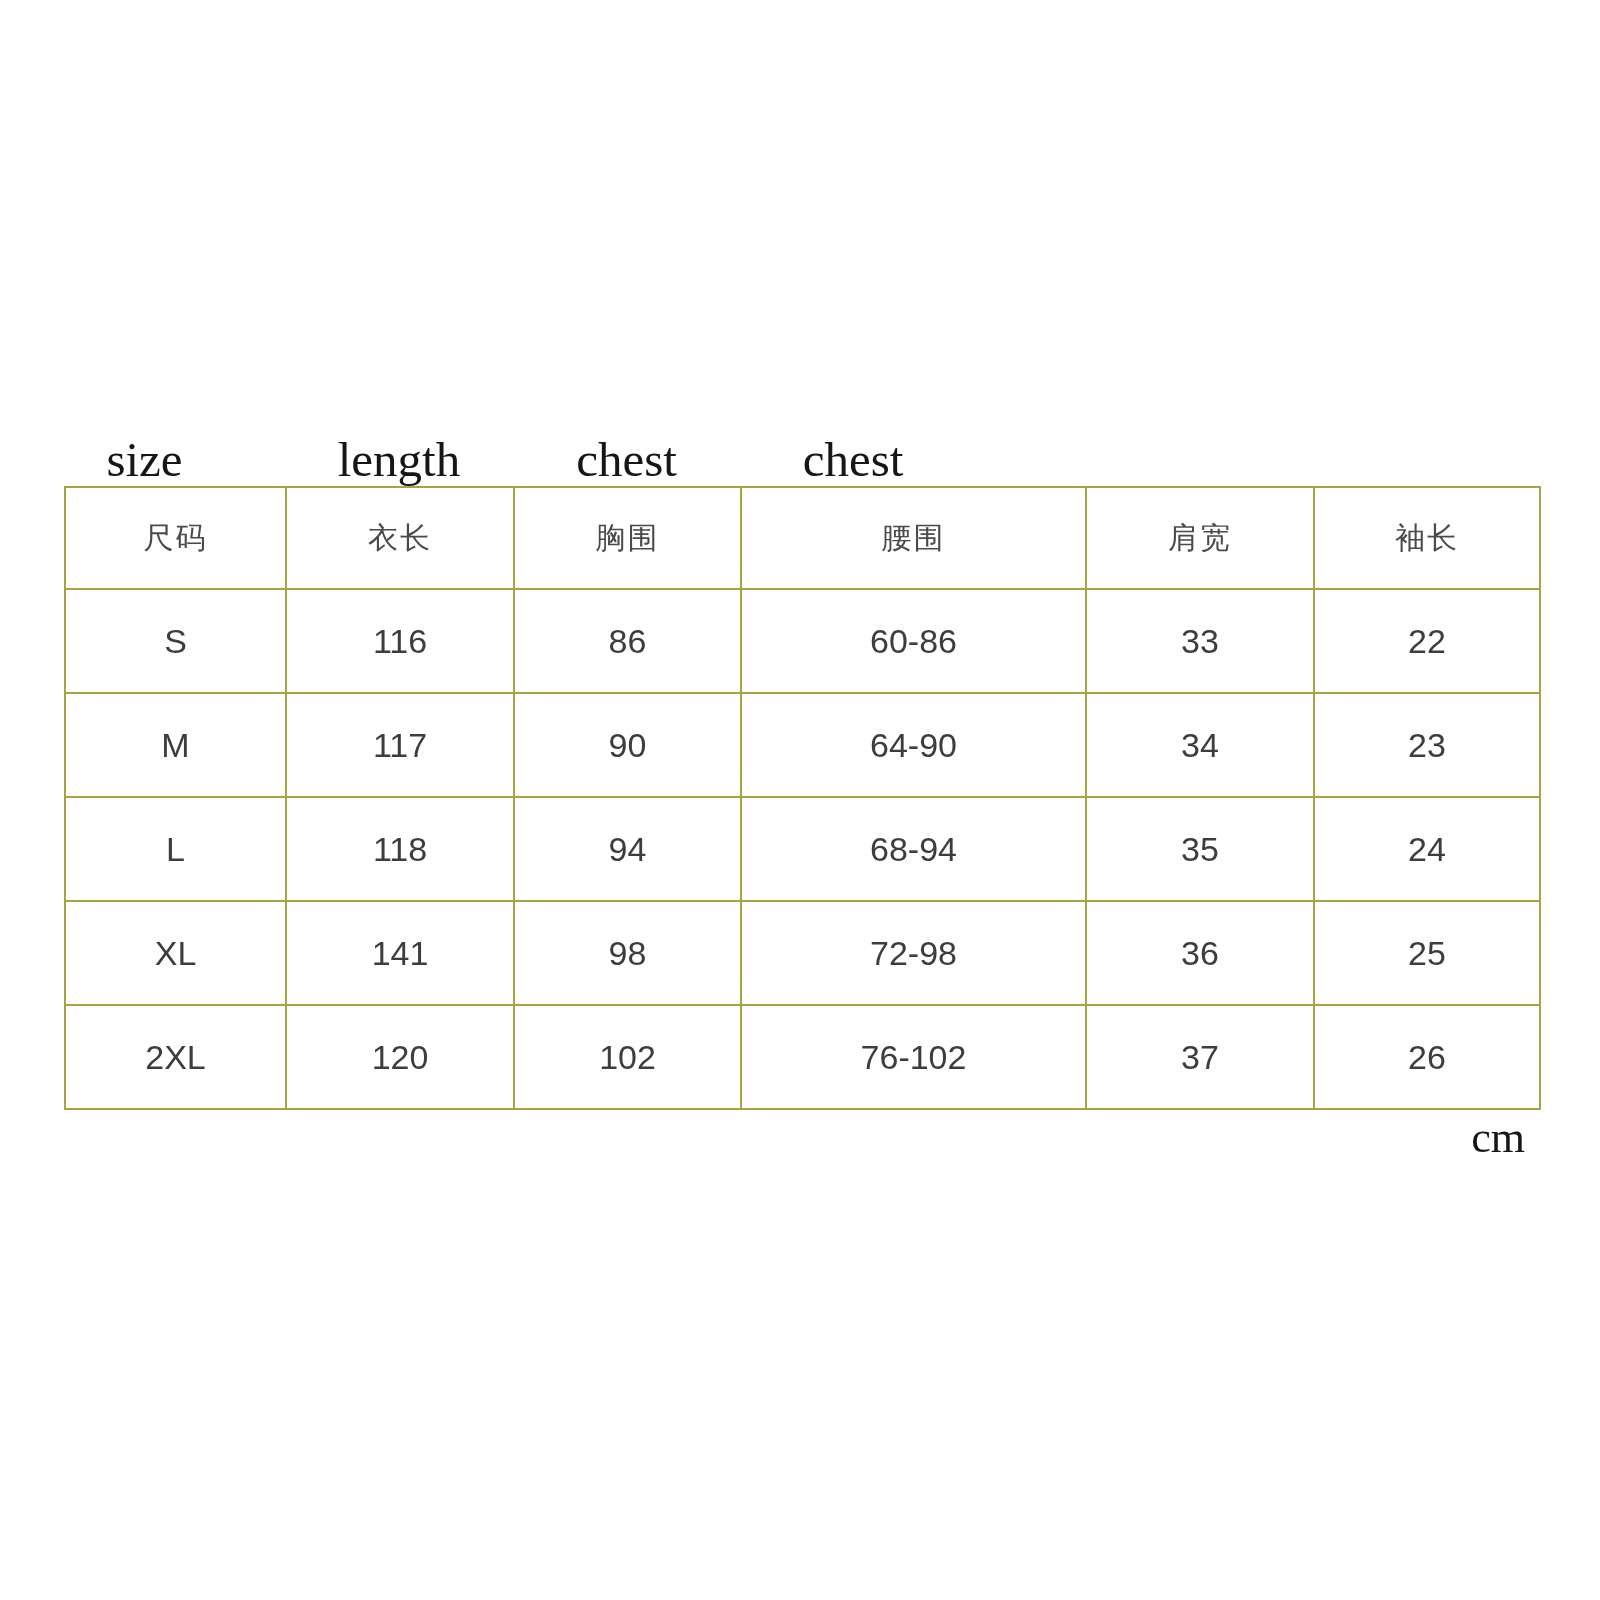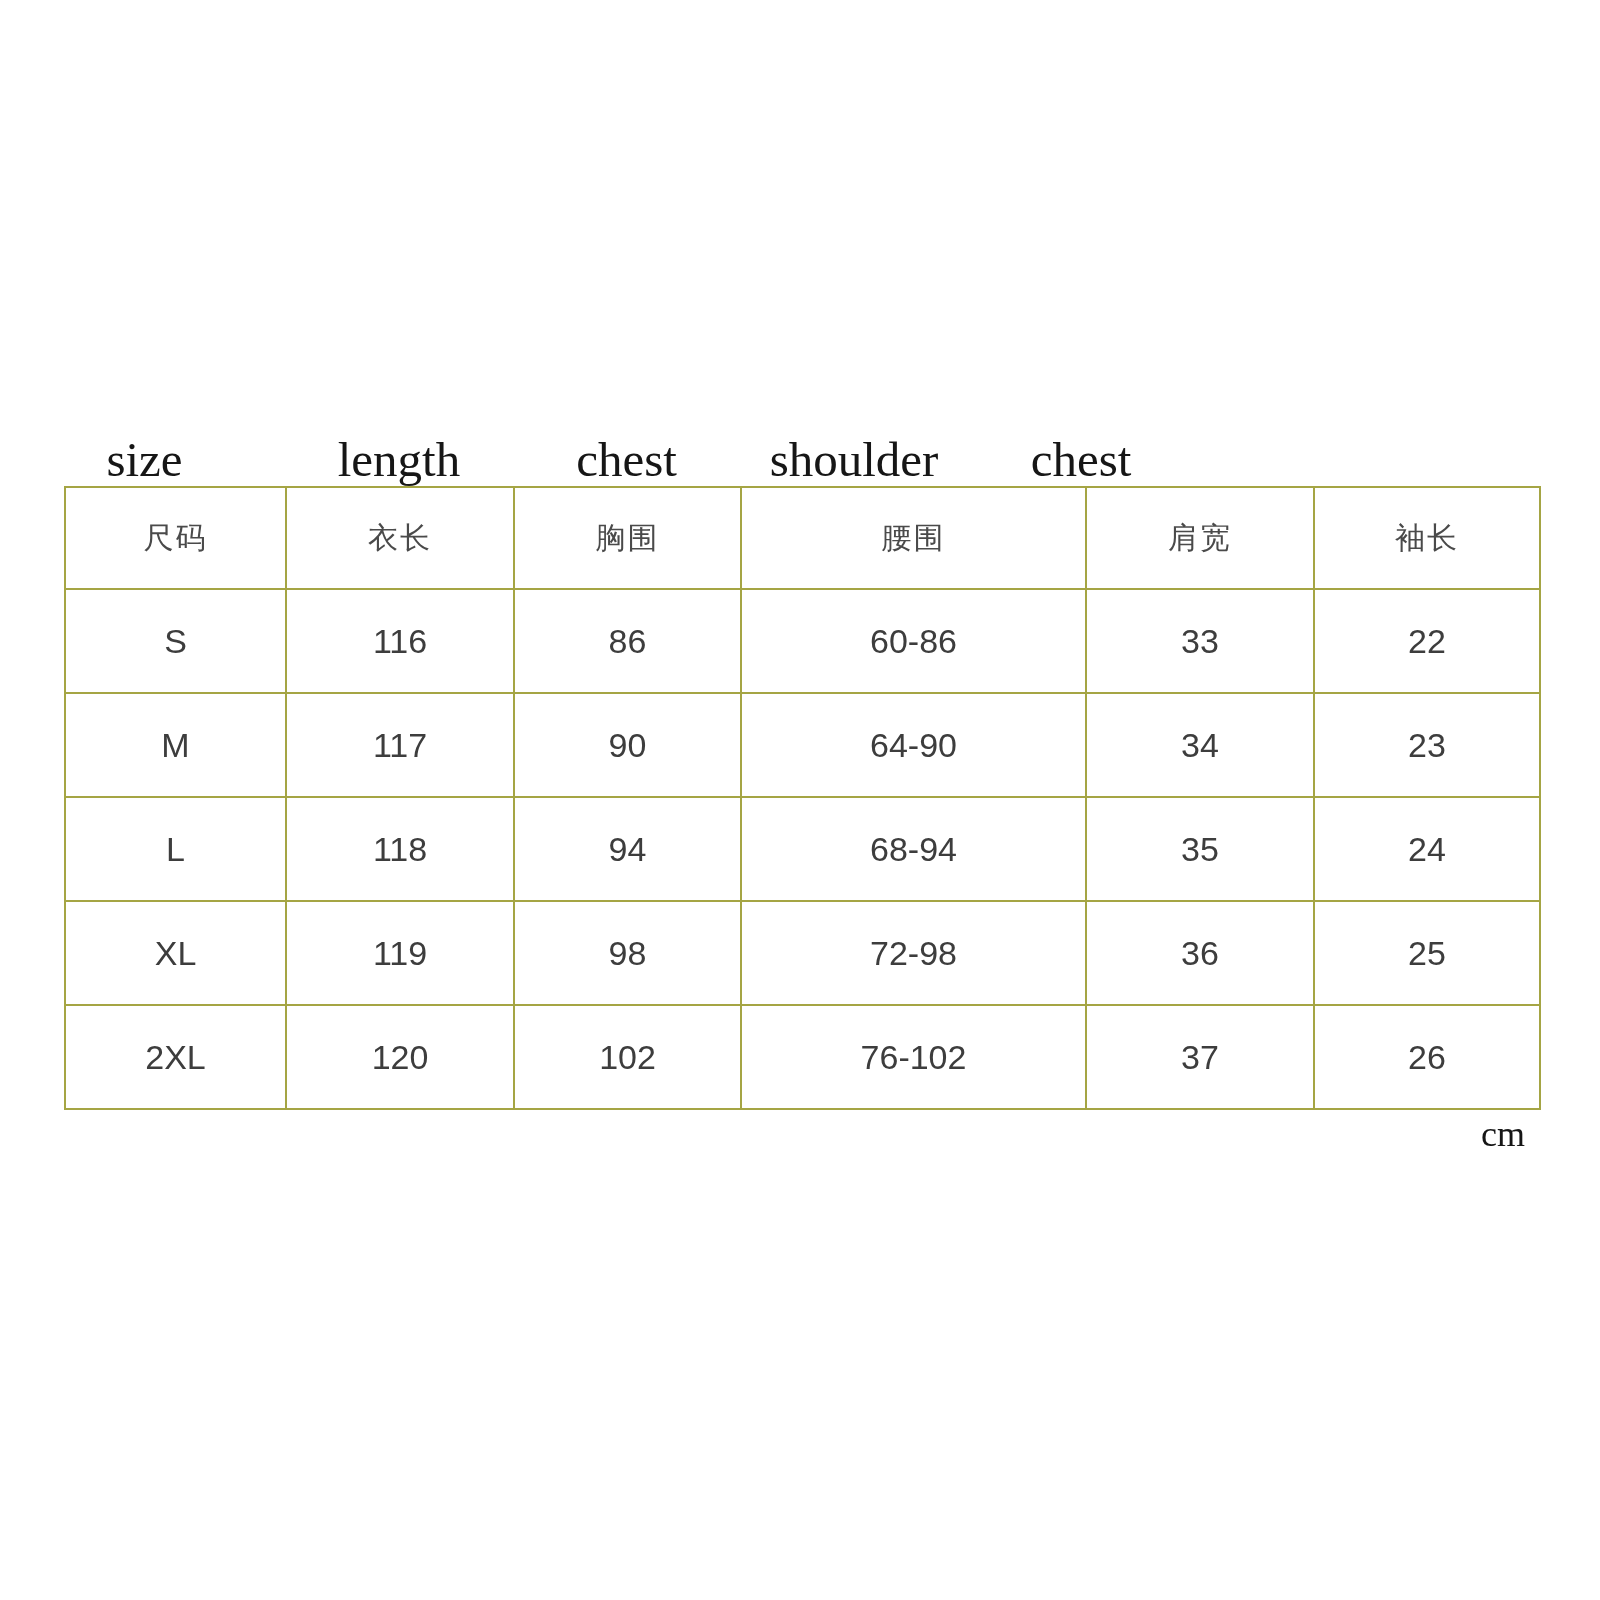--- a/index.html
+++ b/index.html
@@ -37,33 +37,32 @@
     font-weight:normal;
   }
   tr.zh-row{height:102px;}
   tr.zh-row th{font-size:30px;color:var(--zh-text);letter-spacing:2px;}
   tr.data-row{height:104px;}
   tr.data-row td{font-size:34px;color:var(--cell-text);}
 
   .unit-label{
     position:absolute;top:1116px;right:75px;
     font-family:"Liberation Serif","DejaVu Serif",serif;
-    font-size:36px;line-height:1.0;color:var(--header-text);
+    font-size:44px;line-height:1.0;color:var(--header-text);
   }
 </style>
 </head>
 <body>
 
 <div class="chart-wrap">
 
   <div class="en-header-row">
     <div class="en-header-cell w0">size</div>
     <div class="en-header-cell w1">length</div>
     <div class="en-header-cell w2">chest</div>
-    <div class="en-header-cell w4">shoulder</div>
     <div class="en-header-cell w5">chest</div>
   </div>
 
   <table class="size-table">
     <colgroup>
       <col style="width:221px">
         <col style="width:228px">
         <col style="width:227px">
       <col style="width:345px">
         <col style="width:228px">
@@ -97,21 +96,21 @@
     <tr class="data-row">
       <td>L</td>
       <td>118</td>
       <td>94</td>
       <td>68-94</td>
       <td>35</td>
       <td>24</td>
     </tr>
     <tr class="data-row">
       <td>XL</td>
-      <td>119</td>
+      <td>141</td>
       <td>98</td>
       <td>72-98</td>
       <td>36</td>
       <td>25</td>
     </tr>
     <tr class="data-row">
       <td>2XL</td>
       <td>120</td>
       <td>102</td>
       <td>76-102</td>

